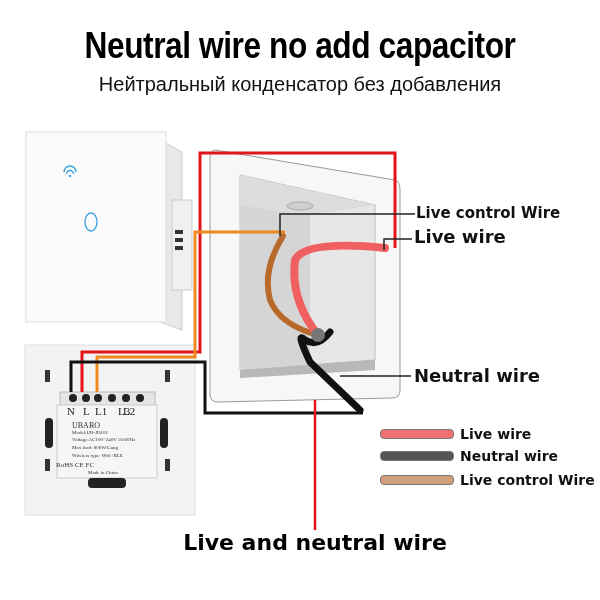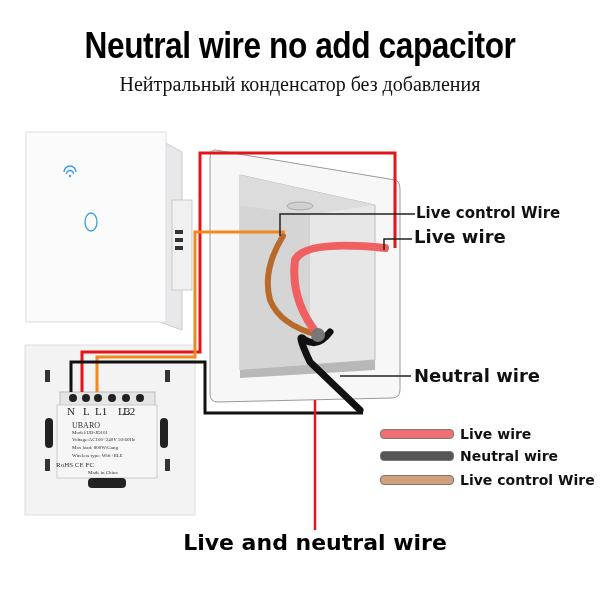--- a/index.html
+++ b/index.html
@@ -1,18 +1,18 @@
 <!DOCTYPE html>
 <html><head>
 <meta charset="utf-8">
 <style>
   html, body { margin:0; padding:0; background:#fff; }
   body { width:600px; height:600px; position:relative; overflow:hidden; font-family:"Liberation Sans", sans-serif; }
   .title { position:absolute; left:0; top:25px; width:600px; text-align:center; font-weight:bold; font-size:36px; letter-spacing:-0.5px; color:#000; transform:scaleX(0.88); }
-  .subtitle { position:absolute; left:0; top:73px; width:600px; text-align:center; font-size:20px; color:#111;font-family:Liberation Serif, serif; }
+  .subtitle { position:absolute; left:0; top:73px; width:600px; text-align:center; font-size:20px; color:#111; }
   .lbl { position:absolute; font-weight:bold; color:#111; font-family:"DejaVu Sans", sans-serif; white-space:nowrap; }
   svg.diagram { position:absolute; left:0; top:0; }
   .bottom { position:absolute; left:0; top:530px; width:630px; text-align:center; font-weight:bold; font-size:22px; font-family:"DejaVu Sans", sans-serif; }
   .lg { position:absolute; display:flex; align-items:center; }
   .lg .bar { width:72px; height:8px; border-radius:4px; border:1px solid #777; margin-right:6px; }
   .lg span { font-weight:bold; font-size:14px; font-family:"DejaVu Sans", sans-serif; color:#111; }
   .term { position:absolute; font-size:11px; font-family:"Liberation Serif", serif; color:#222; }
   .small { position:absolute; font-size:5px; font-family:"Liberation Serif", serif; color:#333; white-space:nowrap;text-align:center; }
 </style>
 </head>

